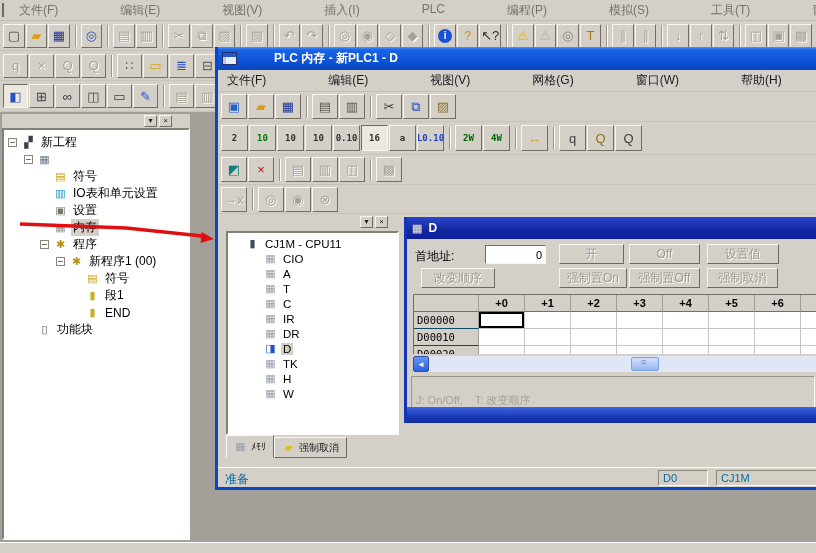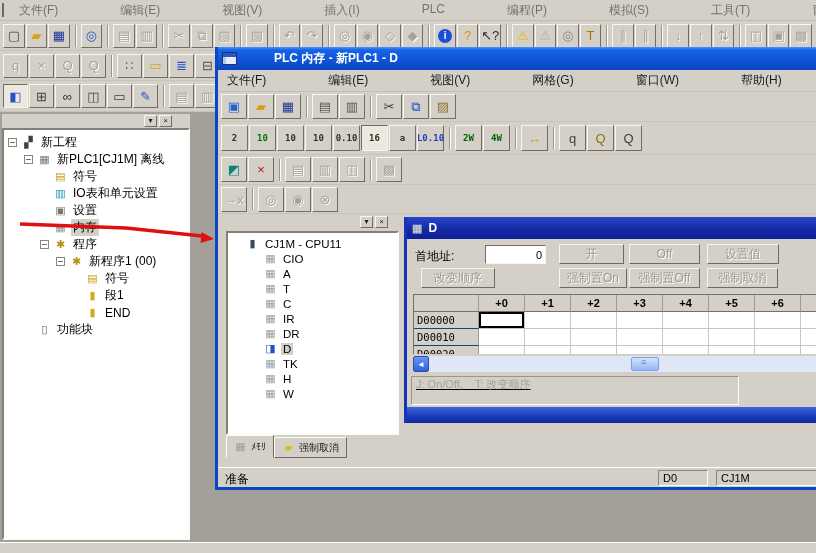--- a/index.html
+++ b/index.html
@@ -99,27 +99,27 @@
 .gc.cell.selc { box-shadow:inset 0 0 0 2px #000; }
 
 .d-hscroll { position:absolute; left:6px; top:139px; right:0; height:16px; background:#dfe7f6; }
 .sb-btn { position:absolute; left:0; top:0; width:16px; height:16px; border-radius:2px;
           background:linear-gradient(180deg,#6a94f4,#2e62e0); border:1px solid #2b50a8; color:#fff; font-size:8px;
           display:flex; align-items:center; justify-content:center; }
 .sb-thumb { position:absolute; left:218px; top:1px; width:28px; height:14px; border-radius:2px;
             background:linear-gradient(180deg,#d4e0fa,#95b6f2); border:1px solid #7aa0e8; }
 .sb-thumb::after { content:"≡"; position:absolute; left:9px; top:-1px; font-size:9px; color:#6888c8; }
 
-.d-help { position:absolute; left:4px; top:159px; width:328px; height:29px; padding:1px 4px;
-          border:1px solid; border-color:#9a968c #fdfcf9 #fdfcf9 #9a968c;text-decoration:underline; }
+.d-help { position:absolute; left:4px; top:159px; width:404px; height:29px; padding:17px 4px;
+          border:1px solid; border-color:#9a968c #fdfcf9 #fdfcf9 #9a968c; }
 .d-help div { font-size:11px; line-height:13px; color:#a8a296; white-space:pre; overflow:hidden; }
 .d-bottom { position:absolute; left:0; top:190px; right:0; height:16px;
             background:linear-gradient(180deg,#3b64e4,#1534b0 70%,#0f2aa0); }
 
-.mem-status { height:20px; flex:none; position:relative; background:#d4d0c8; border-top:1px solid #fff; font-size:12px; color:#000000; }
+.mem-status { height:20px; flex:none; position:relative; background:#d4d0c8; border-top:1px solid #fff; font-size:12px; color:#0369a1; }
 .st-ready { position:absolute; left:7px; top:3px; }
 .st-panel { position:absolute; top:2px; height:16px; padding:1px 4px; font-size:11px;
             border:1px solid; border-color:#8a8678 #fdfcf9 #fdfcf9 #8a8678; }
 .st-cell { left:440px; width:50px; } .st-plc { left:498px; width:150px; }
 
 .red-arrow { position:absolute; left:0; top:0; z-index:50; pointer-events:none; }
 </style>
 </head>
 <body>
 
@@ -316,21 +316,20 @@
         </div>
         <div class="tree-box" id="project-tree">
             <div class="ti" style="padding-left: 4px;">
               <span class="exp">−</span>
               <span class="tic" style="color: rgb(64, 64, 64);">▞</span>
               <span class="tl">新工程</span>
             </div>
             <div class="ti" style="padding-left: 20px;">
               <span class="exp">−</span>
               <span class="tic" style="color: rgb(106, 122, 134);">▦</span>
-              <span class="tl">新PLC1[CJ1M] 离线</span>
             </div>
             <div class="ti" style="padding-left: 36px;">
               <span class="exp-spacer"></span>
               <span class="tic" style="color: rgb(200, 160, 24);">▤</span>
               <span class="tl">符号</span>
             </div>
             <div class="ti" style="padding-left: 36px;">
               <span class="exp-spacer"></span>
               <span class="tic" style="color: rgb(24, 144, 192);">▥</span>
               <span class="tl">IO表和单元设置</span>

